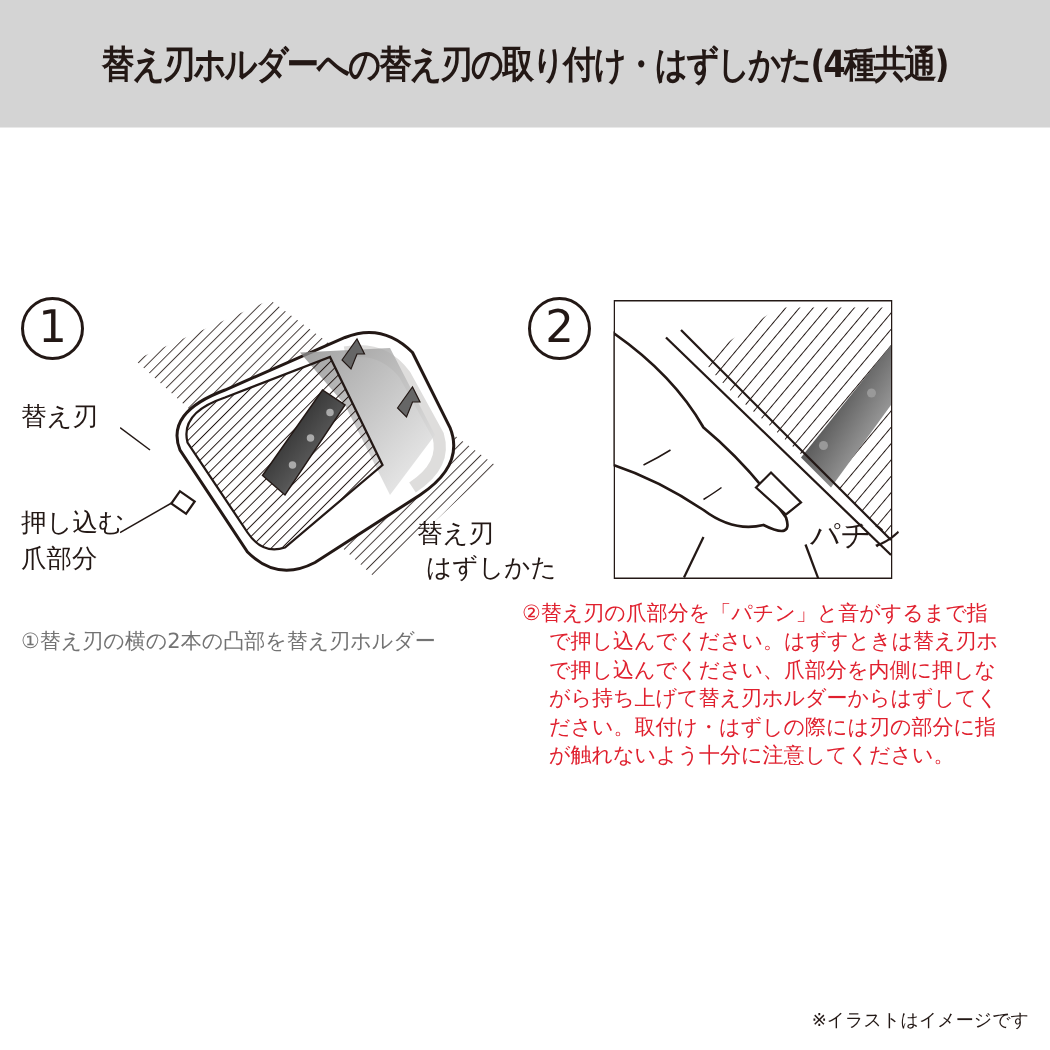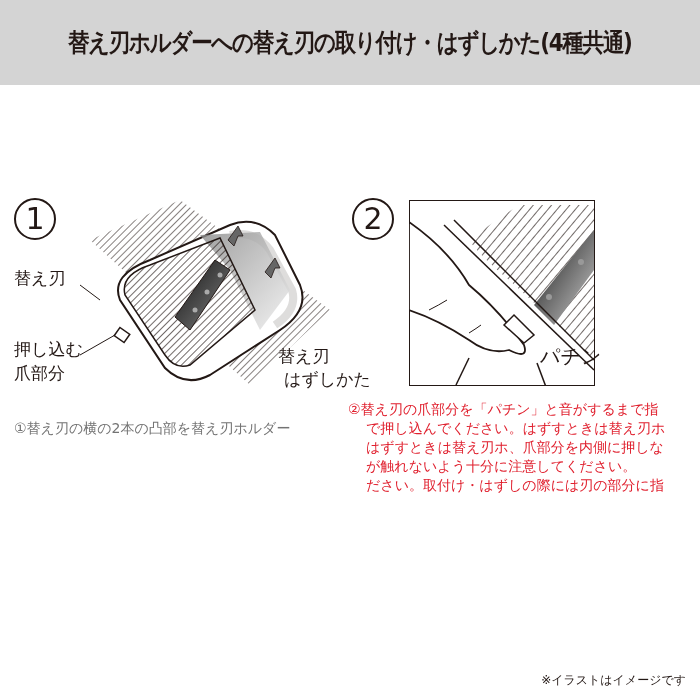--- a/index.html
+++ b/index.html
@@ -121,18 +121,19 @@
   <polygon points="95,125 105,115 125,135 115,143" fill="#fff" stroke="#231815" stroke-width="1.5"></polygon>
 
   <line x1="47" y1="185" x2="60" y2="158" stroke="#231815" stroke-width="1.5"></line>
   <line x1="128" y1="163" x2="140" y2="195" stroke="#231815" stroke-width="1.5"></line>
 </svg>
 <div class="label" style="left:496px; top:345px; font-size:20px;margin-left:44px;">パチン</div>
 
 <div class="caption red" style="left:348px; top:400px;">
   <span class="line"><span>②</span><span>替え刃の爪部分を「パチン」と音がするまで指</span></span>
   <span class="line indent">で押し込んでください。はずすときは替え刃ホ</span>
-  <span class="line indent">はずすときは替え刃ホ、爪部分を内側に押しな</span>
+  <span class="line indent">で押し込んでください、爪部分を内側に押しな</span>
+  <span class="line indent">がら持ち上げて替え刃ホルダーからはずしてく</span>
+  <span class="line indent">ださい。取付け・はずしの際には刃の部分に指</span>
   <span class="line indent">が触れないよう十分に注意してください。</span>
-  <span class="line indent">ださい。取付け・はずしの際には刃の部分に指</span>
 </div>
 
 <div class="note">※イラストはイメージです</div>
 
 </body></html>

